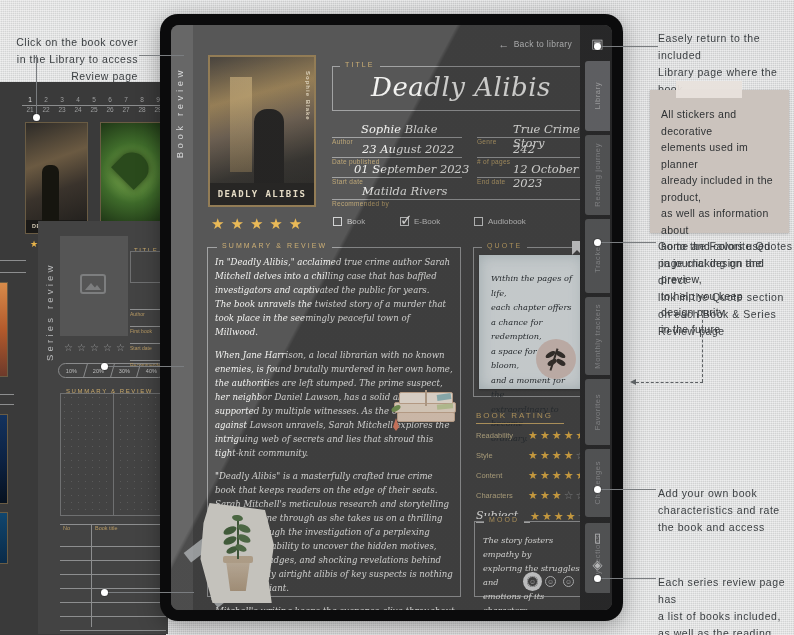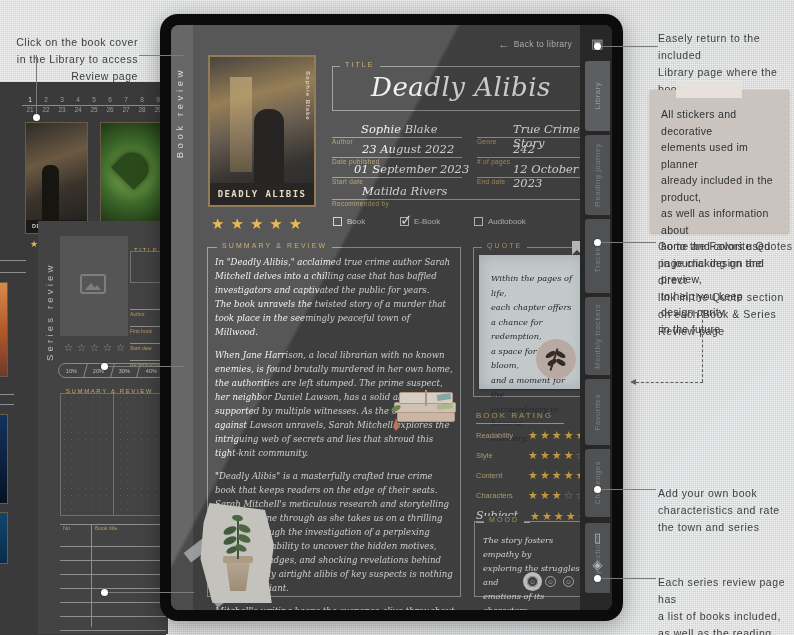--- a/index.html
+++ b/index.html
@@ -573,21 +573,21 @@
 on each Book &amp; Series
 Review page</div>
   <div class="leader h" style="left:598px; top:242px; width:58px;"></div>
   <div class="dot" style="left:594px; top:239px;"></div>
   <div class="dashline v" style="left:702px; top:310px; height:72px;"></div>
   <div class="dashline h" style="left:636px; top:382px; width:67px;"></div>
   <div class="arrowhead" style="left:630px; top:379px;"></div>
 
   <div class="annot right" style="left: 658px; top: 485px; width: 135px; white-space: pre-line;">Add your own book
 characteristics and rate
-the town and series</div>
+the book and access</div>
   <div class="leader h" style="left:598px; top:489px; width:58px;"></div>
   <div class="dot" style="left:594px; top:486px;"></div>
 
   <div class="annot right" style="left: 658px; top: 574px; width: 135px; white-space: pre-line;">Each series review page has
 a list of books included,
 as well as the reading
 progress bar</div>
   <div class="leader h" style="left:598px; top:578px; width:58px;"></div>
   <div class="dot" style="left:594px; top:575px;"></div>
 

